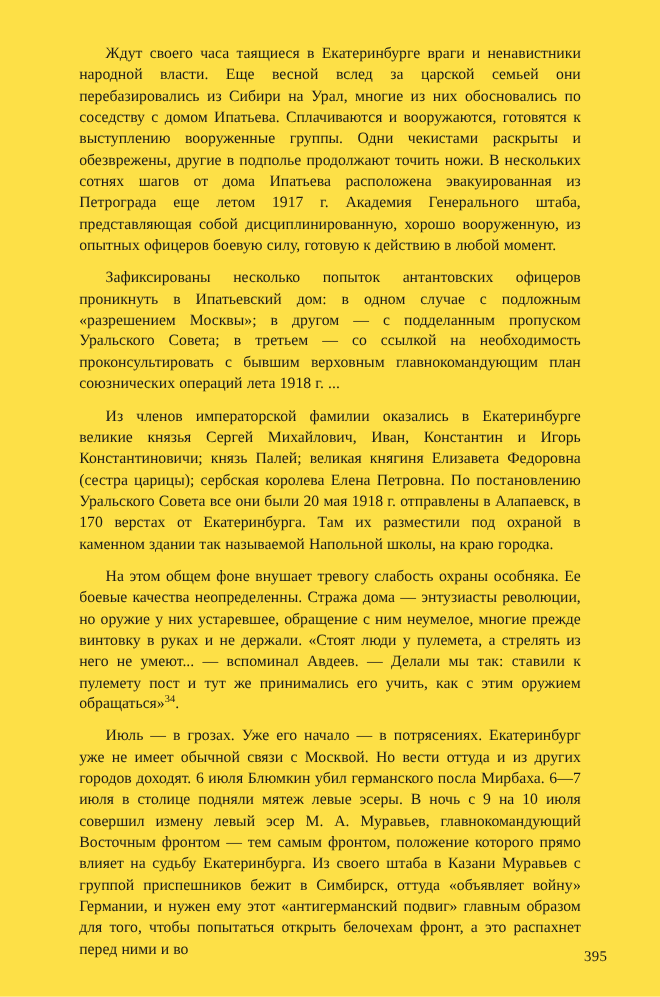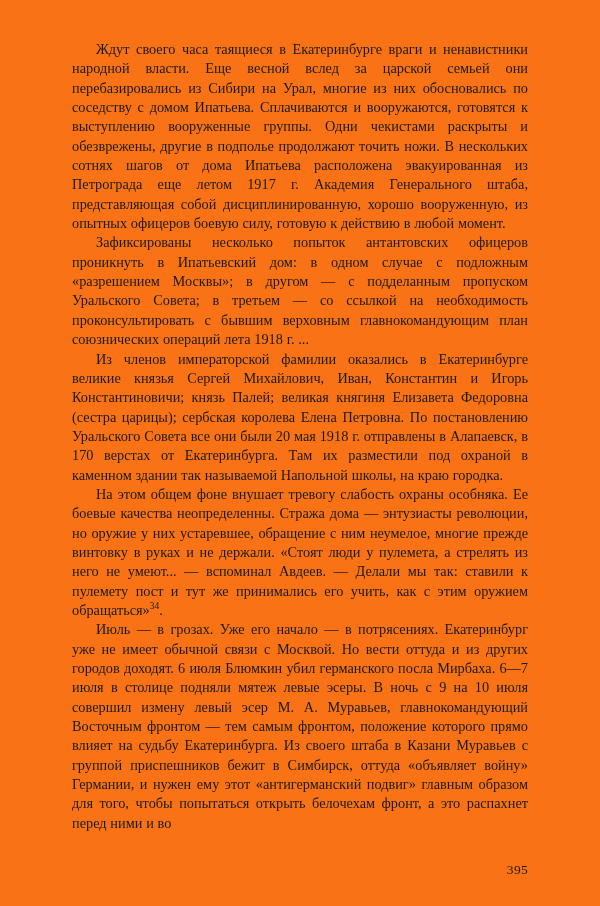--- a/index.html
+++ b/index.html
@@ -14,49 +14,49 @@
     color: #1a1a1a;
     position: relative;
     overflow: hidden;
   }
   .page {
     position: absolute;
     left: 0;
     top: 0;
     width: 600px;
     height: 906px;
-    background: #f97316;
+    background: #fde047;
   }
   .text-column {
     position: absolute;
     left: 72px;
     top: 40px;
     width: 456px;
   }
   p.para {
     margin: 0;
     font-size: 14.3px;
     line-height: 19.35px;
     text-align: justify;
     text-justify: inter-word;
     text-indent: 24px;
     hyphens: manual;
     word-spacing: 0.2px;
   }
   p.para + p.para {
-    margin-top: 0px;
+    margin-top: 10px;
   }
   .sup {
     font-size: 9.5px;
     vertical-align: super;
     line-height: 0;
   }
   .page-number {
     position: absolute;
-    right: 72px;
+    right: 48px;
     bottom: 28px;
     font-size: 13.5px;
     font-family: "Liberation Serif", serif;
     color: #1a1a1a;
     letter-spacing: 0.3px;
   }
 </style>
 </head>
 <body>
 

